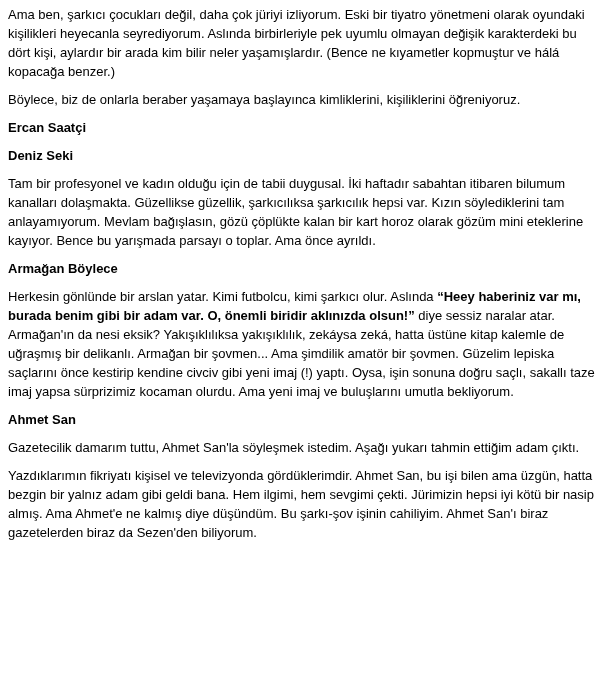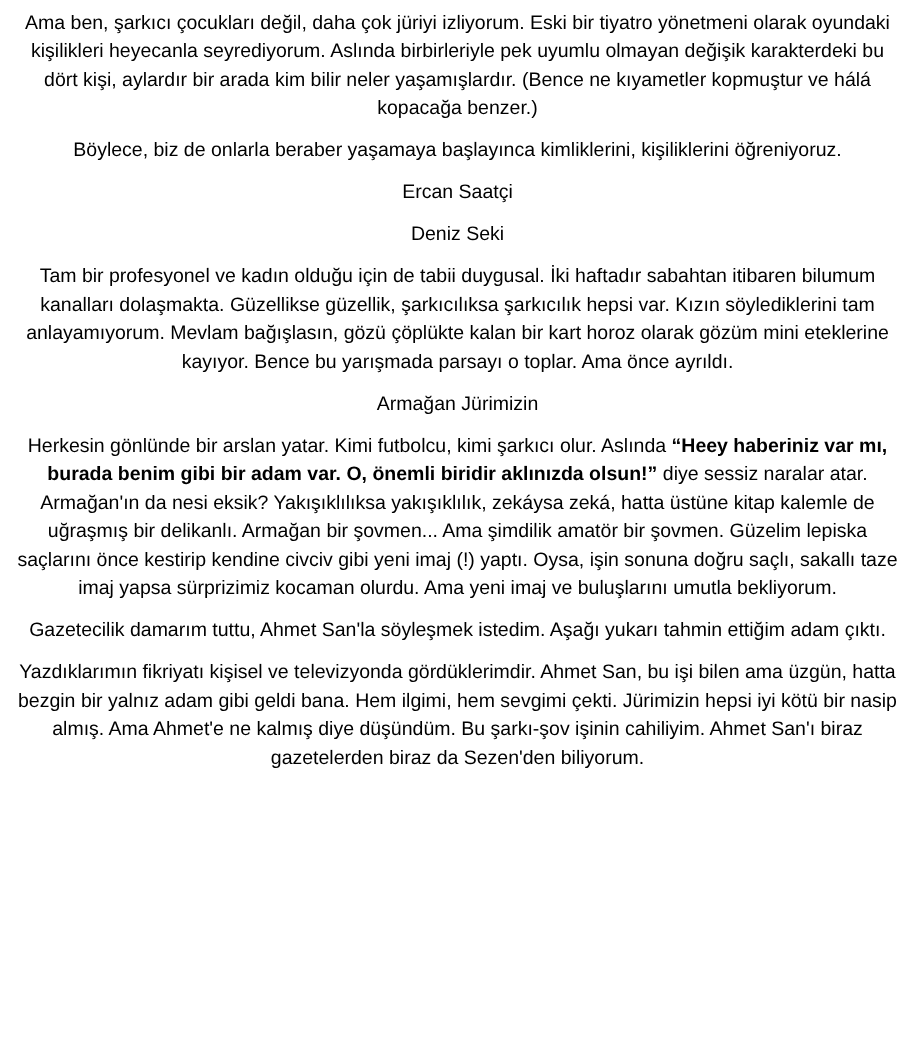--- a/index.html
+++ b/index.html
@@ -17,24 +17,24 @@
     color: #000000;
     padding: 5px 8px 0 8px;
     -webkit-font-smoothing: antialiased;
   }
   .article {
     width: 594px;
   }
   p {
     margin: 0 0 9px 0;
     padding: 0;
-    text-align: center;
+    text-align: left;
   }
   p.section-heading {
-    font-weight: normal;
+    font-weight: bold;
   }
   b, .bold {
     font-weight: bold;
   }
 </style>
 </head>
 <body>
 
 <div class="article">
 
@@ -42,22 +42,23 @@
 
   <p>Böylece, biz de onlarla beraber yaşamaya başlayınca kimliklerini, kişiliklerini öğreniyoruz.</p>
 
   <p class="section-heading">Ercan Saatçi</p>
 
 
   <p class="section-heading">Deniz Seki</p>
 
   <p>Tam bir profesyonel ve kadın olduğu için de tabii duygusal. İki haftadır sabahtan itibaren bilumum kanalları dolaşmakta. Güzellikse güzellik, şarkıcılıksa şarkıcılık hepsi var. Kızın söylediklerini tam anlayamıyorum. Mevlam bağışlasın, gözü çöplükte kalan bir kart horoz olarak gözüm mini eteklerine kayıyor. Bence bu yarışmada parsayı o toplar. Ama önce ayrıldı.</p>
 
-  <p class="section-heading">Armağan Jürimizin</p>
+  <p class="section-heading">Armağan Böylece</p>
 
   <p><span>Herkesin gönlünde bir arslan yatar. Kimi futbolcu, kimi şarkıcı olur. Aslında </span><b>“Heey haberiniz var mı, burada benim gibi bir adam var. O, önemli biridir aklınızda olsun!”</b><span> diye sessiz naralar atar. Armağan'ın da nesi eksik? Yakışıklılıksa yakışıklılık, zekáysa zeká, hatta üstüne kitap kalemle de uğraşmış bir delikanlı. Armağan bir şovmen... Ama şimdilik amatör bir şovmen. Güzelim lepiska saçlarını önce kestirip kendine civciv gibi yeni imaj (!) yaptı. Oysa, işin sonuna doğru saçlı, sakallı taze imaj yapsa sürprizimiz kocaman olurdu. Ama yeni imaj ve buluşlarını umutla bekliyorum.</span></p>
 
+  <p class="section-heading">Ahmet San</p>
 
   <p>Gazetecilik damarım tuttu, Ahmet San'la söyleşmek istedim. Aşağı yukarı tahmin ettiğim adam çıktı.</p>
 
   <p>Yazdıklarımın fikriyatı kişisel ve televizyonda gördüklerimdir. Ahmet San, bu işi bilen ama üzgün, hatta bezgin bir yalnız adam gibi geldi bana. Hem ilgimi, hem sevgimi çekti. Jürimizin hepsi iyi kötü bir nasip almış. Ama Ahmet'e ne kalmış diye düşündüm. Bu şarkı-şov işinin cahiliyim. Ahmet San'ı biraz gazetelerden biraz da Sezen'den biliyorum.</p>
 
 </div>
 
 </body></html>

